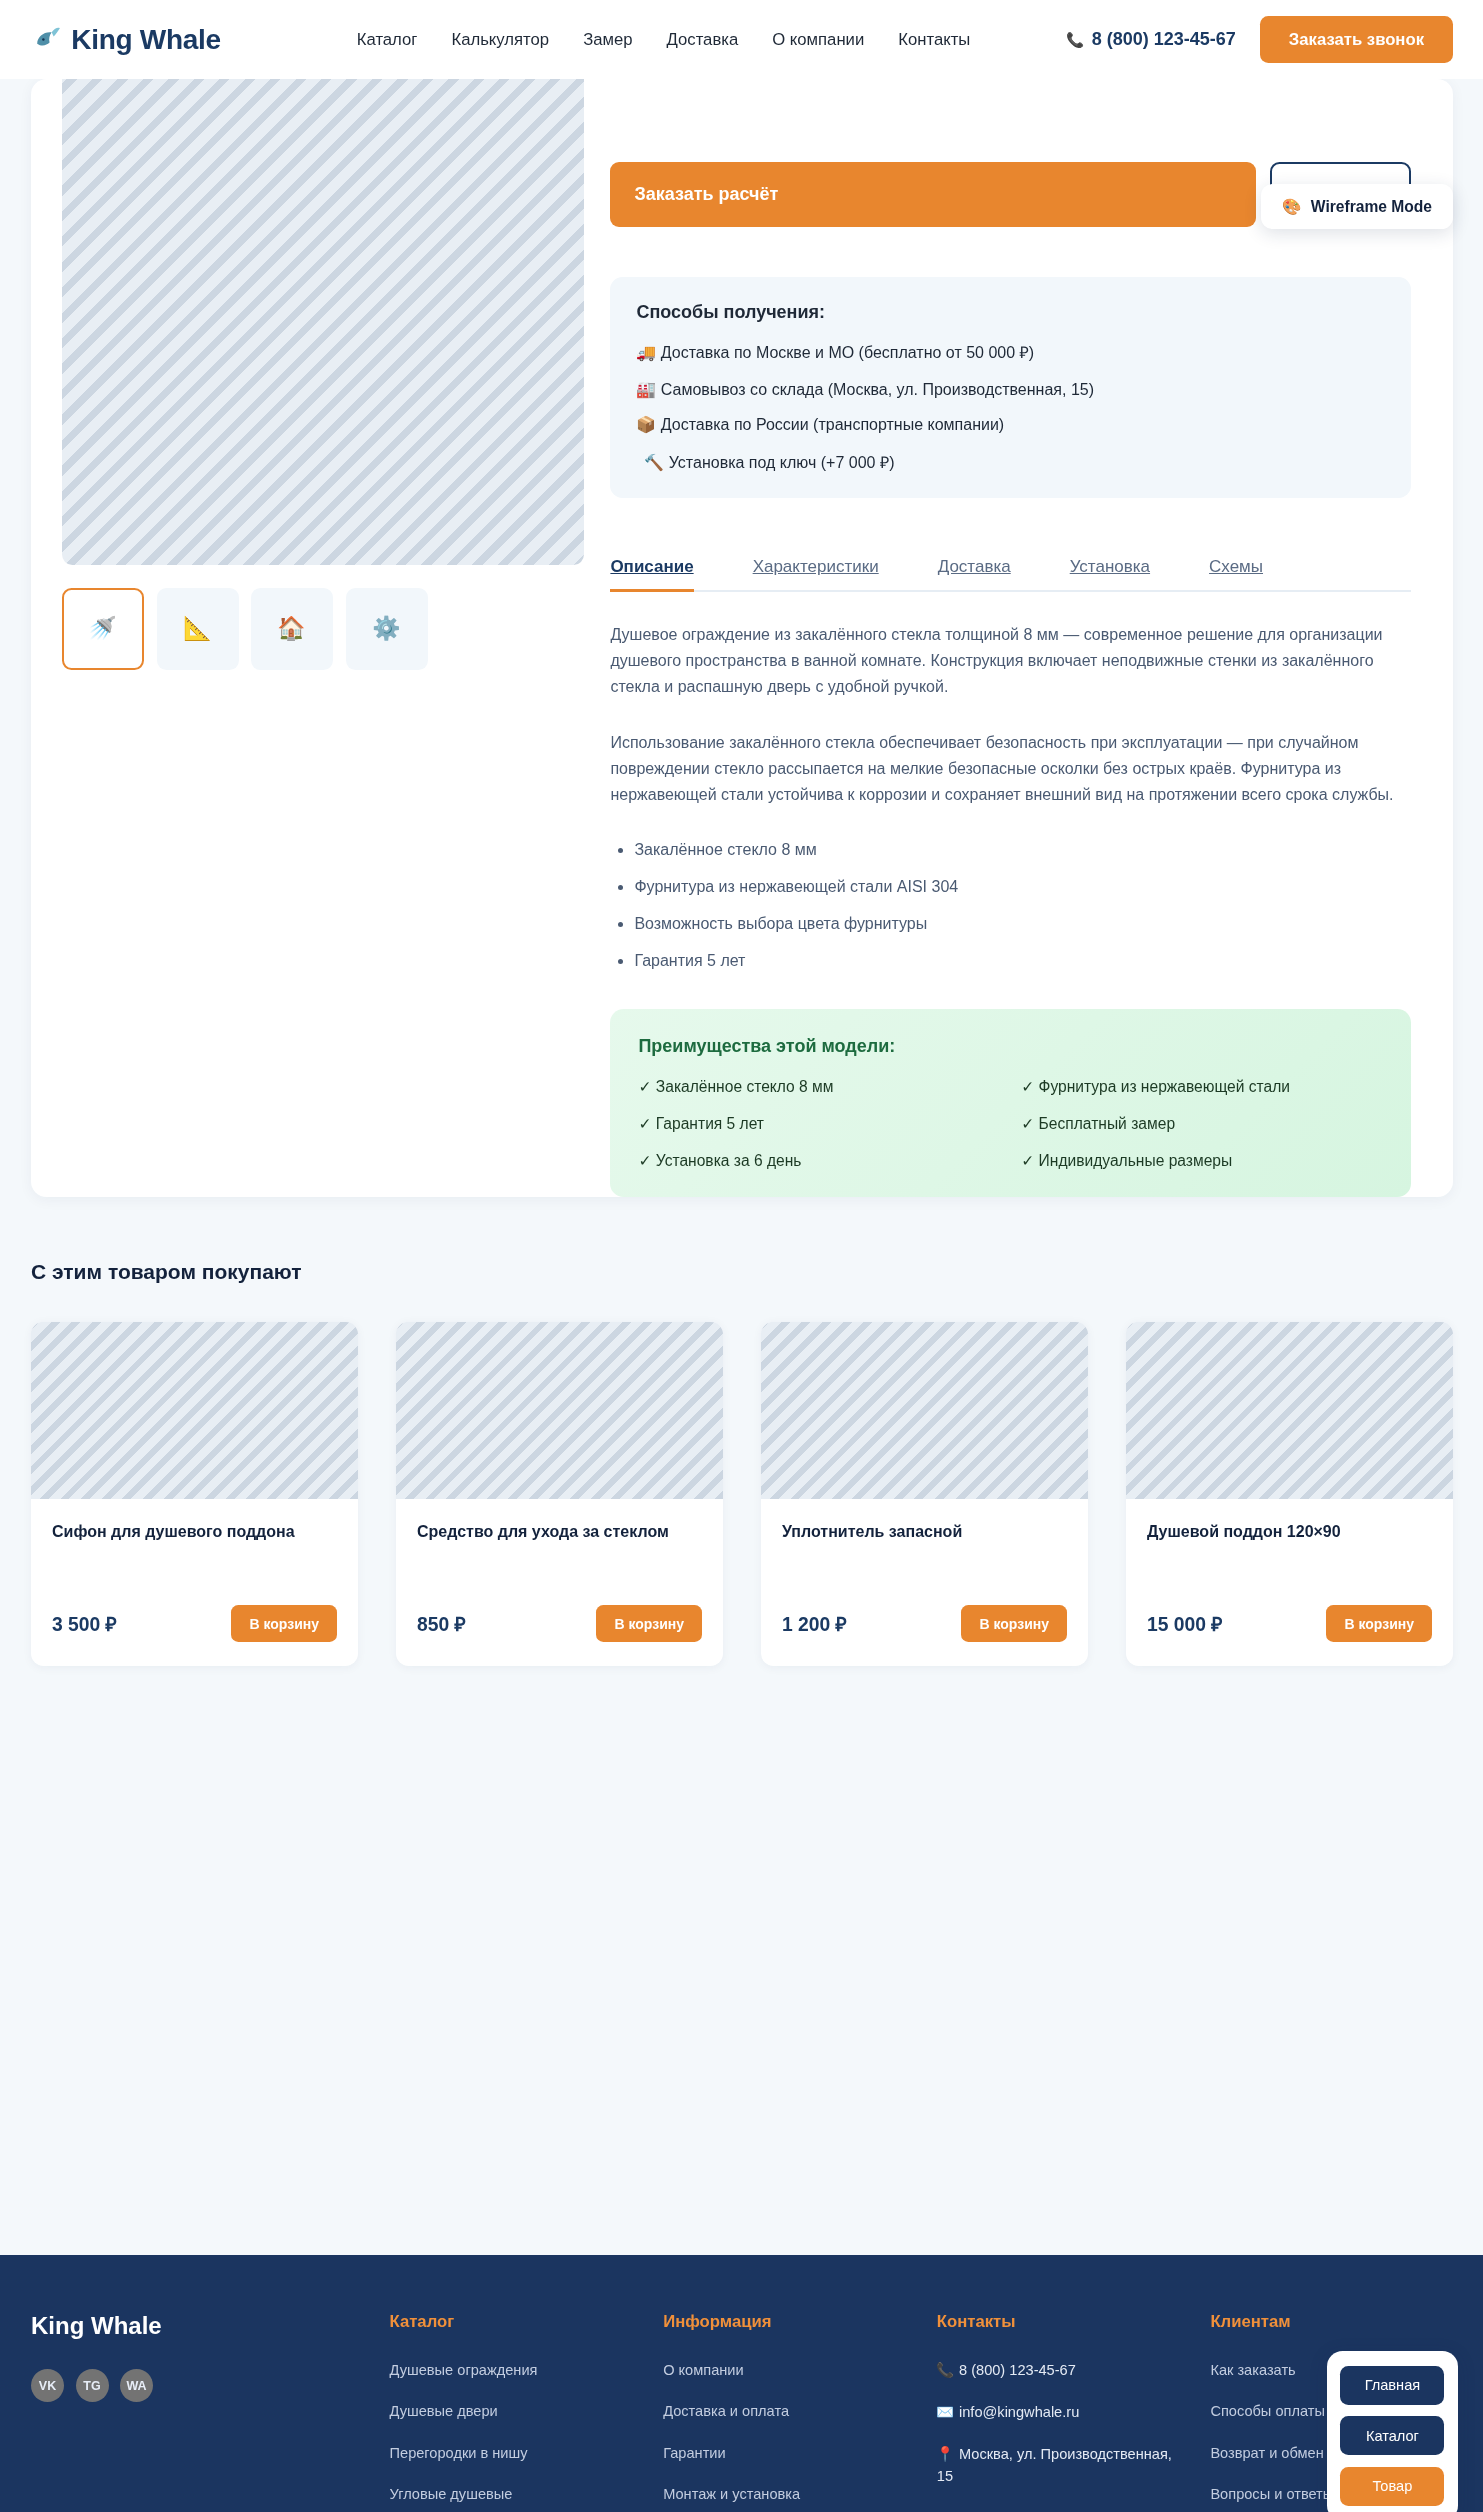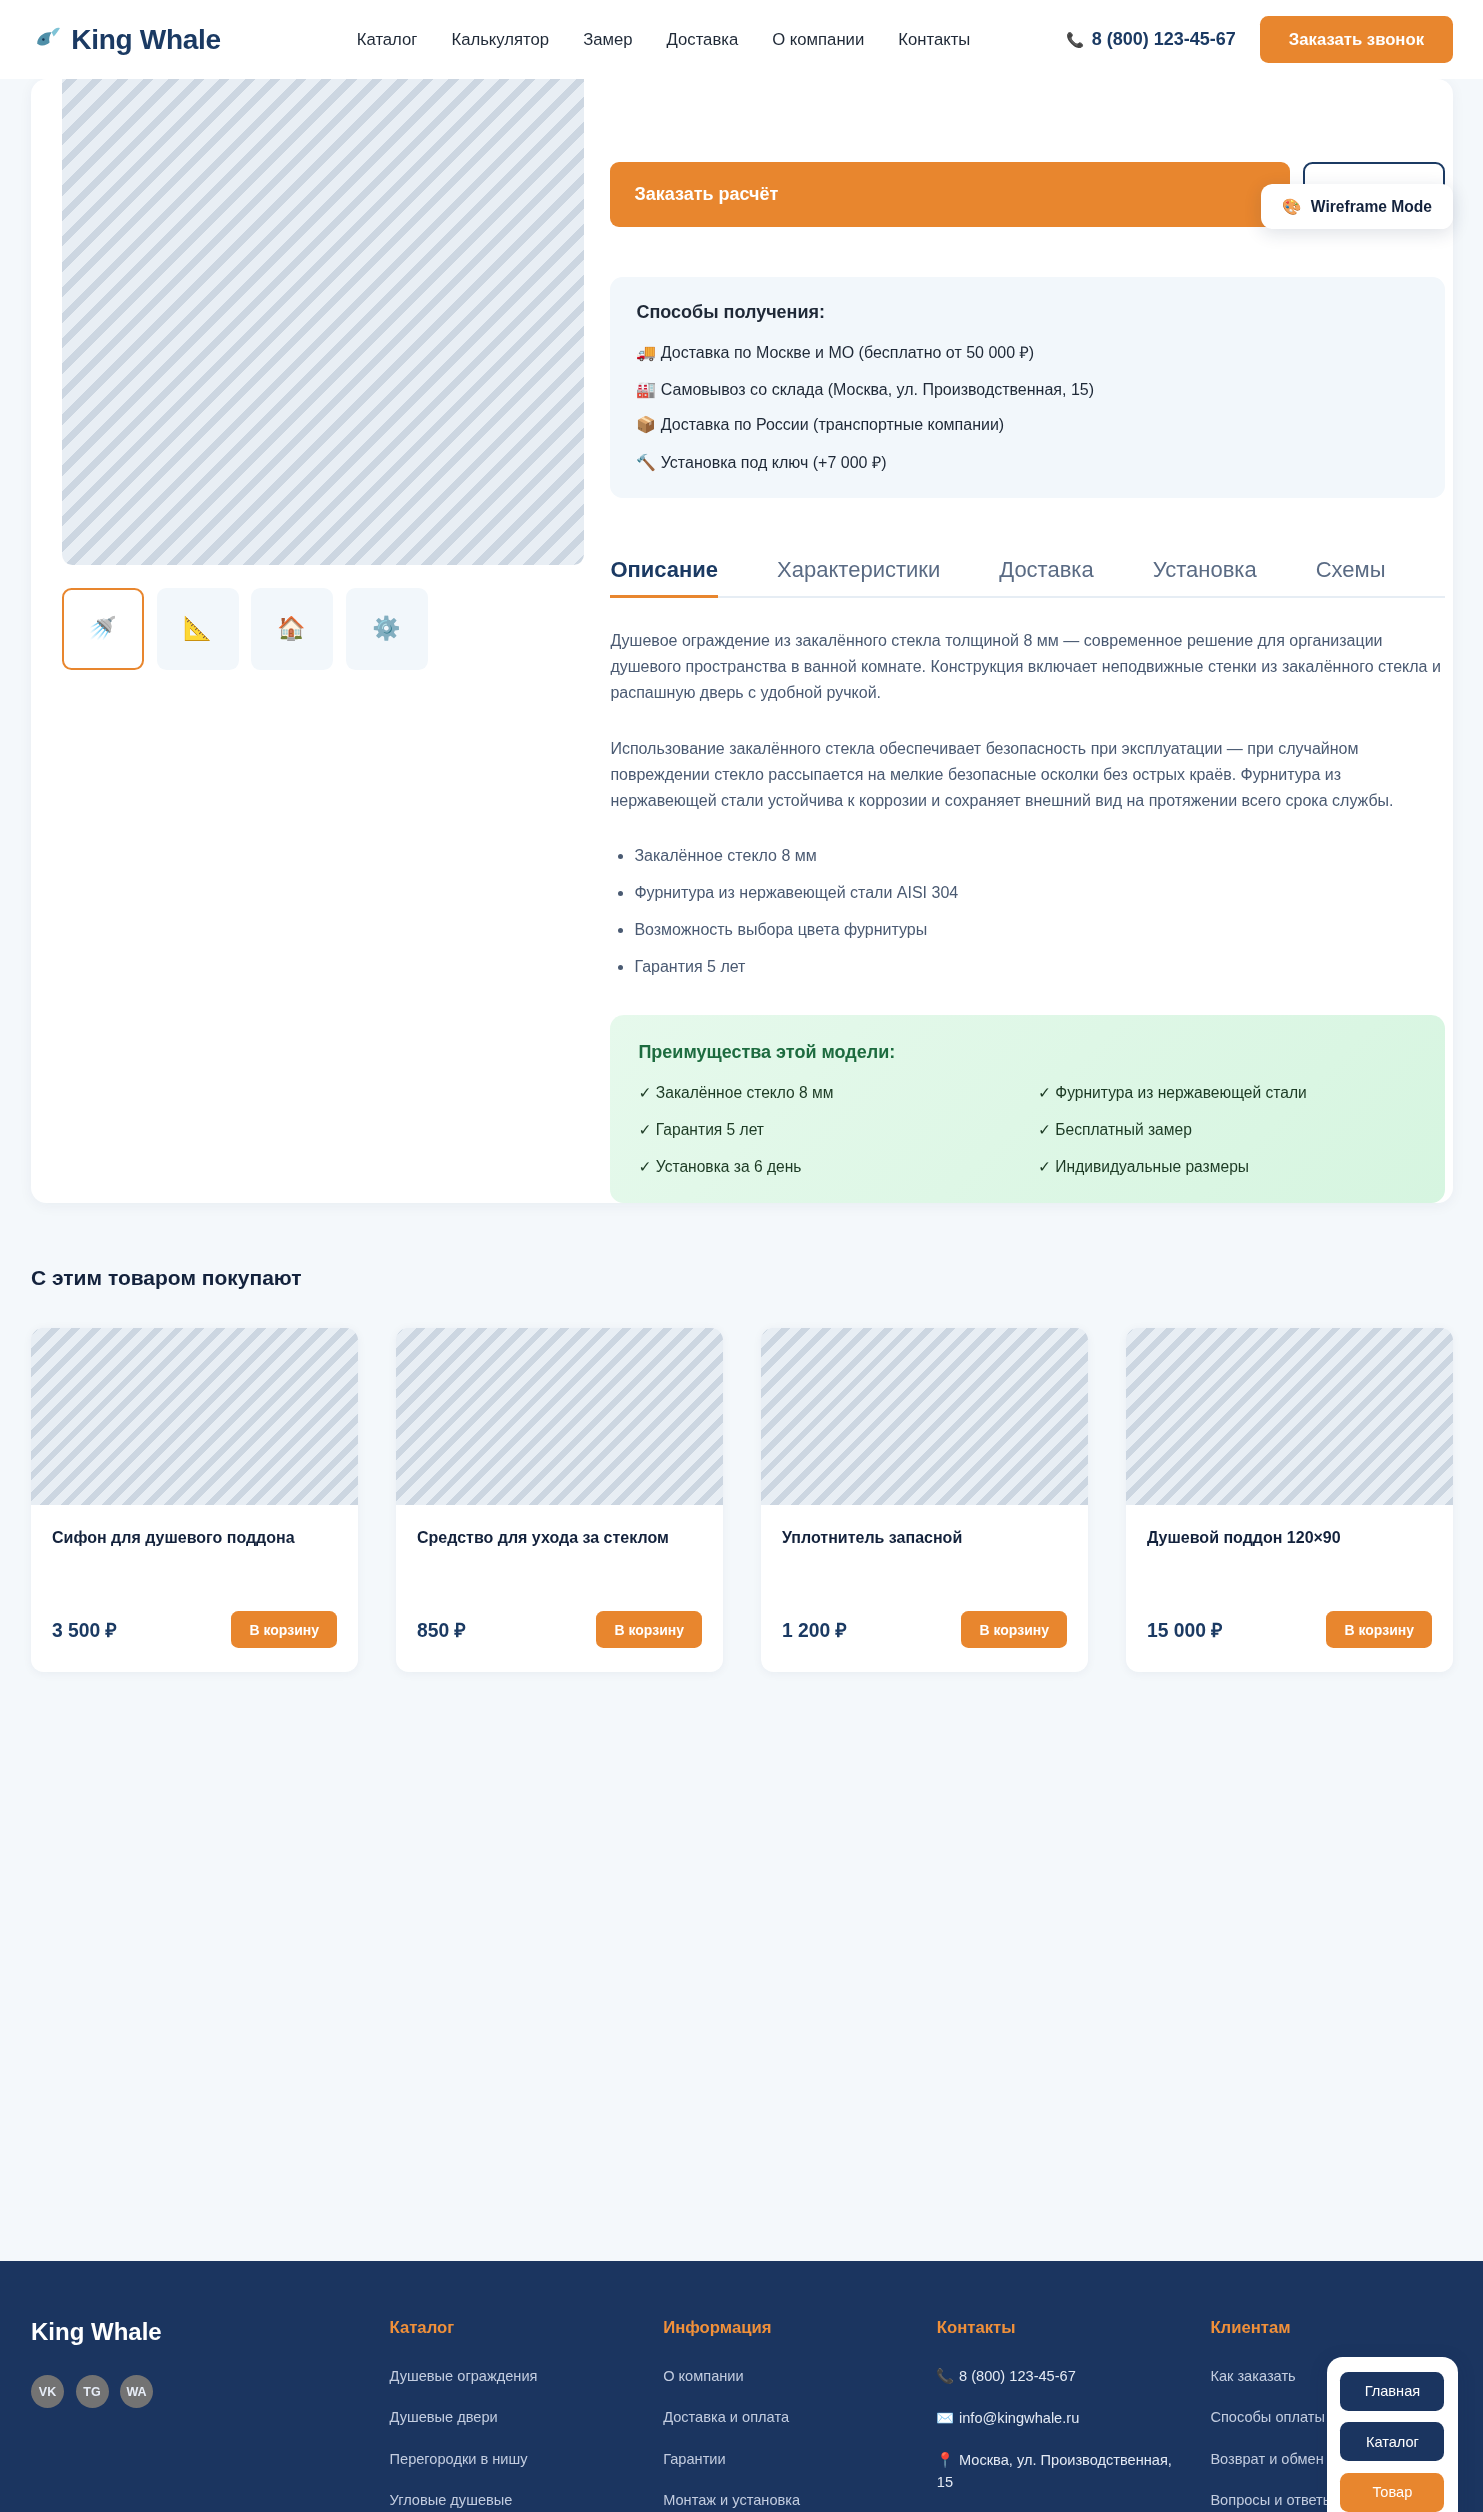--- a/index.html
+++ b/index.html
@@ -84,26 +84,26 @@
     background: #fff; color: #1b3a63; border: 2.6px solid #1b3a63;
     border-radius: 9.4px; font-size: 18px; font-weight: bold;
     padding: 20px 24px; white-space: nowrap; cursor: pointer; min-width: 125px;
   }
 
   .delivery-box {
     background: #f2f7fb; border-radius: 12.5px; padding: 25px 26px; margin-top: 50px;
   }
   .delivery-title { font-size: 18px; font-weight: bold; color: #1f2937; margin-bottom: 18px; }
   .delivery-item { font-size: 16px; color: #1f2937; margin-bottom: 16.7px; }
-  .delivery-item:last-child { margin-bottom: 0; }
+  .delivery-item:last-child { margin-bottom: 0; margin-left: 8px; }
 
   .tabs { display: flex; gap: 0; border-bottom: 2.1px solid #e6edf4; margin-top: 45px; }
   .tab {
-    font-size: 22px; color: #5a6b84; padding: 13.6px 29px 13.6px 0; margin-right: 30px;
-    cursor: pointer; position: relative; white-space: nowrap;
+    font-size: 17px; color: #5a6b84; padding: 13.6px 29px 13.6px 0; margin-right: 30px;
+    cursor: pointer; position: relative; white-space: nowrap; text-decoration: underline;
   }
   .tab.active { color: #1b3a63; font-weight: bold; }
   .tab.active::after {
     content: ""; position: absolute; left: 0; right: 29px; bottom: -2.1px;
     height: 3.1px; background: #e8862e;
   }
 
   .desc-p {
     font-size: 16px; line-height: 1.62; color: #4a5a72; margin-top: 30px;
   }

